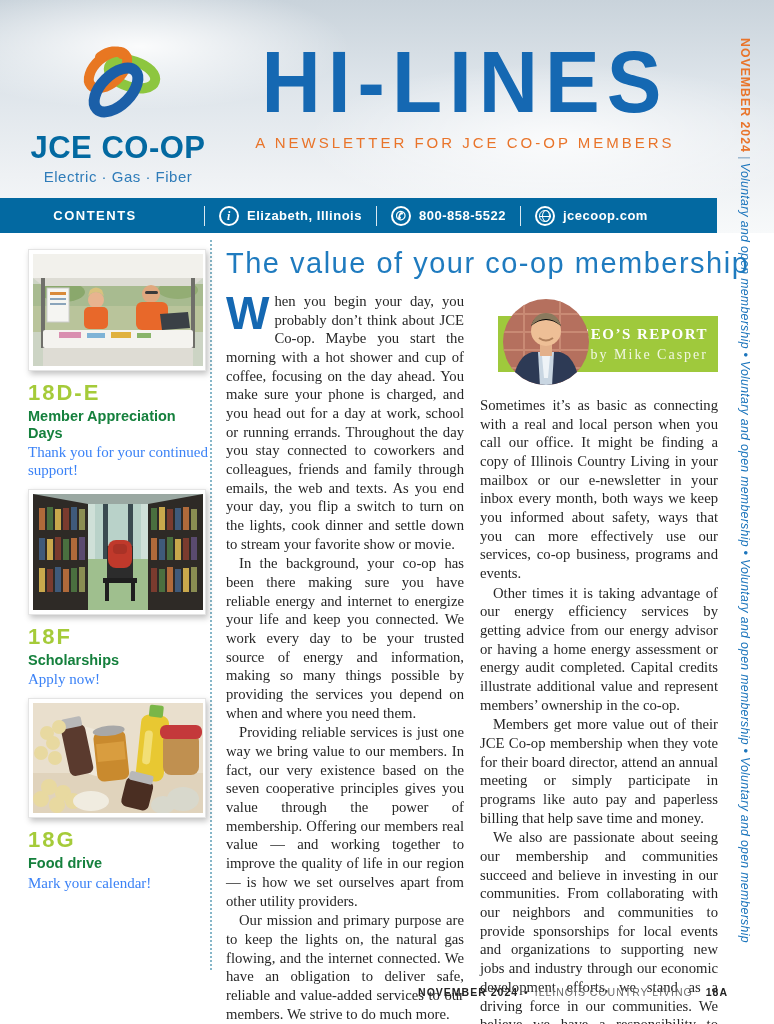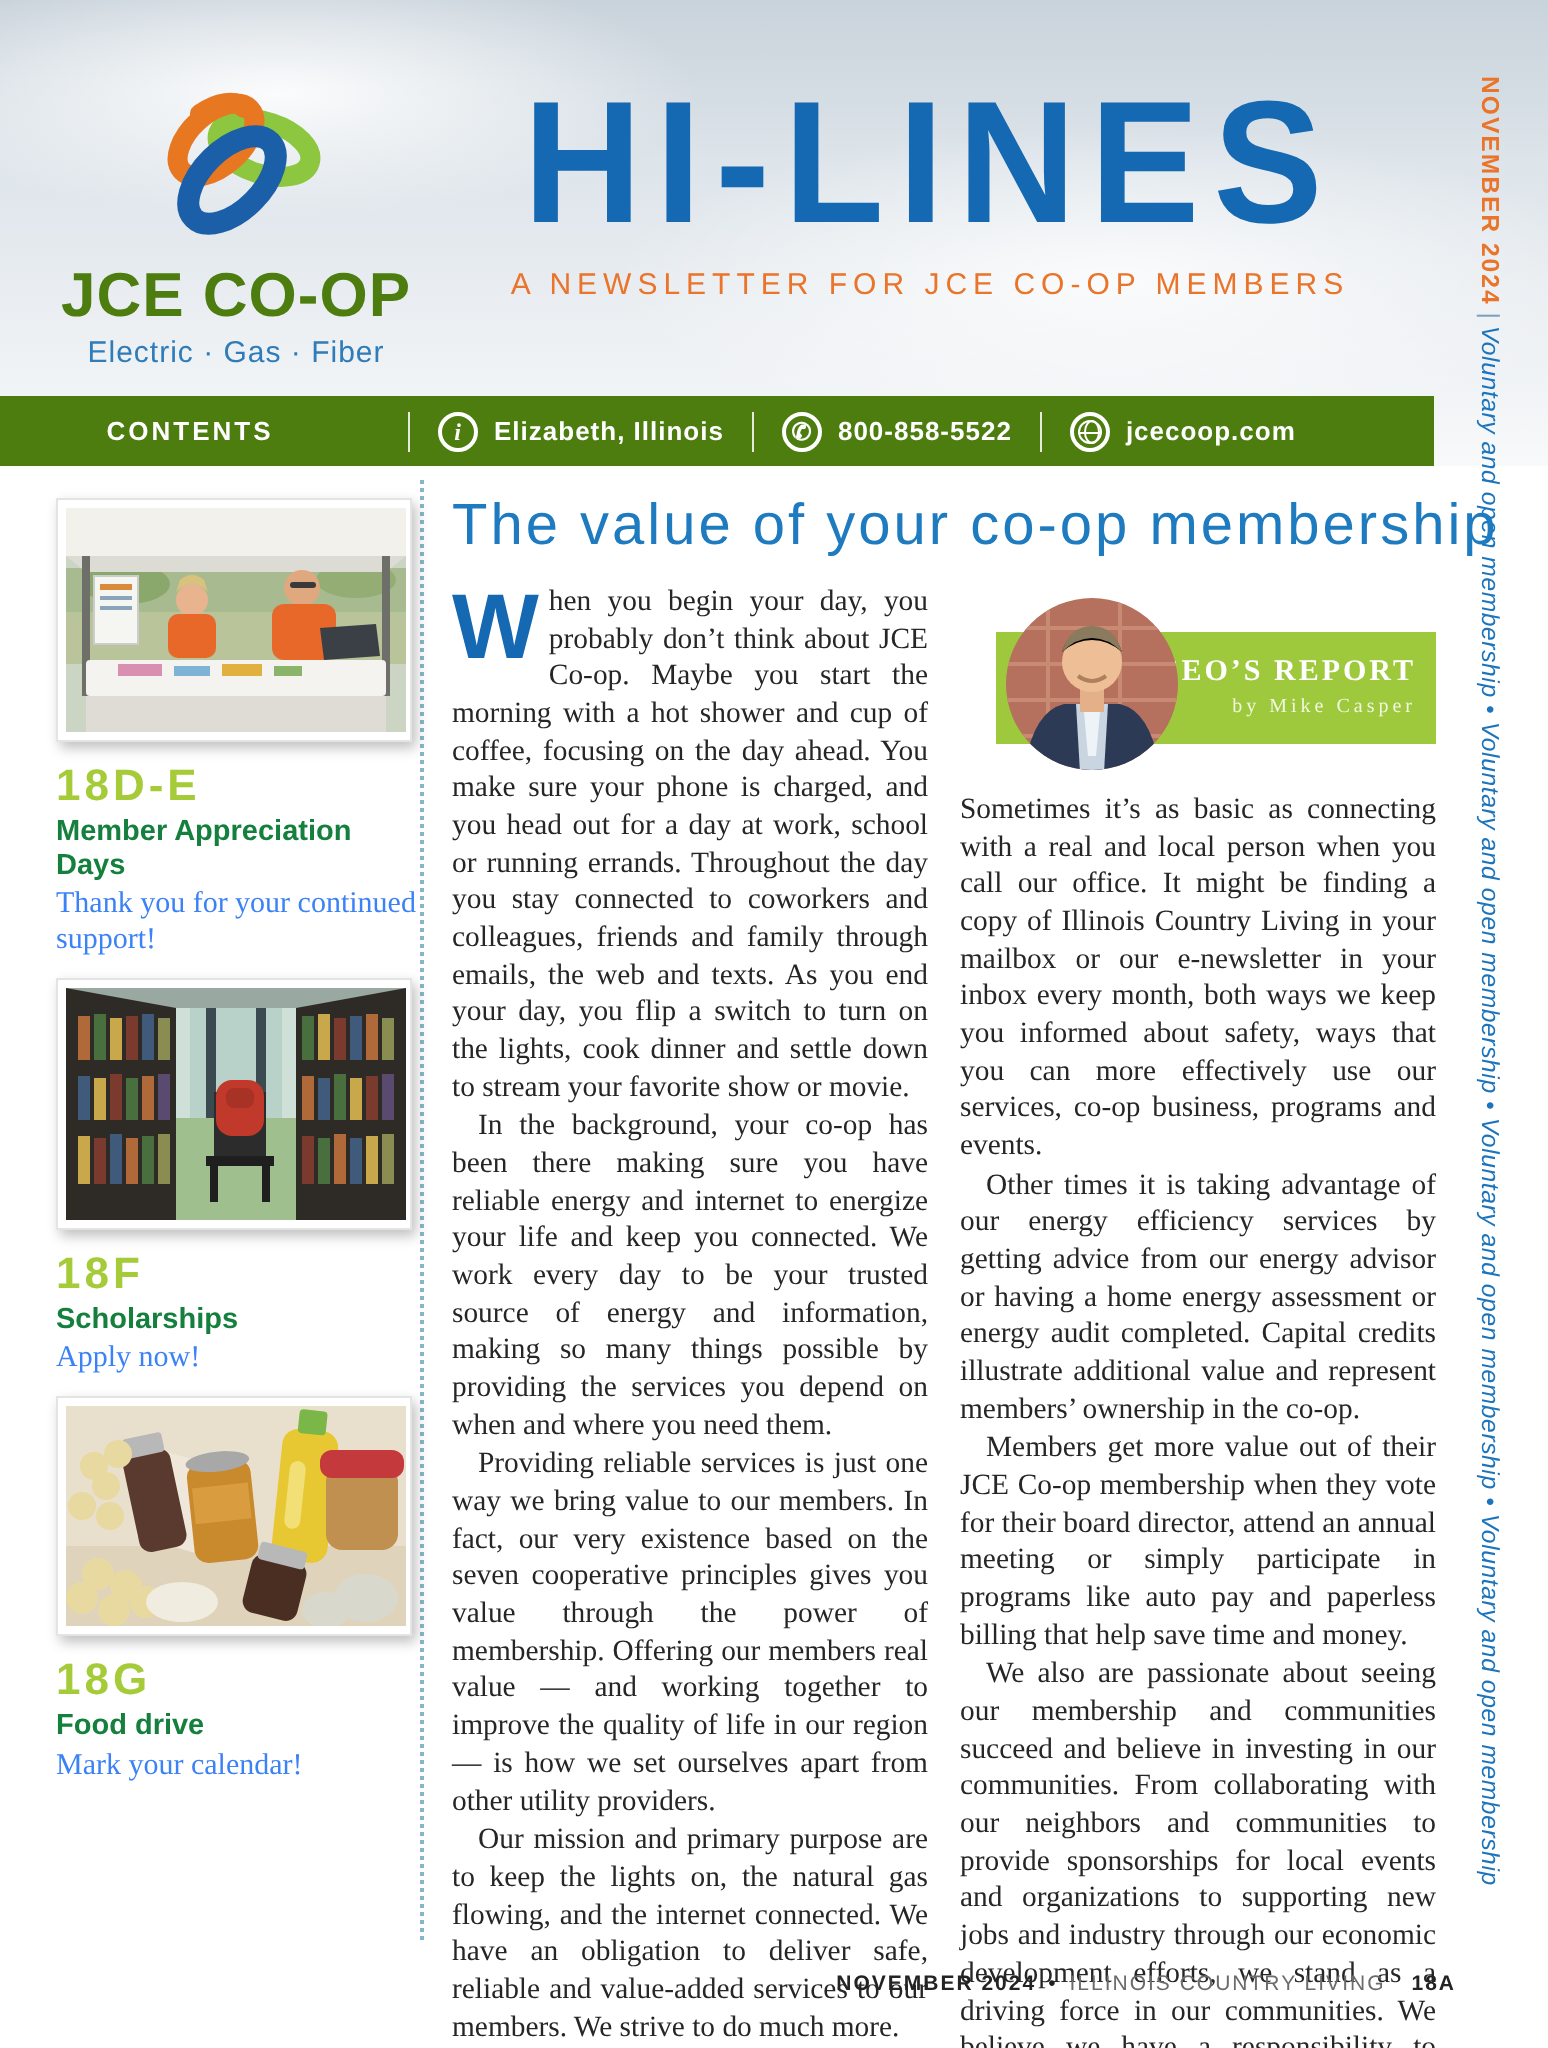--- a/index.html
+++ b/index.html
@@ -12,36 +12,36 @@
   
   .sky {
     position:absolute; left:0; top:0; width:774px; height:233px;
     background:
       radial-gradient(ellipse 300px 90px at 18% 20%, rgba(255,255,255,.9), rgba(255,255,255,0) 70%),
       radial-gradient(ellipse 360px 110px at 72% 60%, rgba(255,255,255,.8), rgba(255,255,255,0) 70%),
       linear-gradient(180deg,#c9d3db 0%, #dde4ea 35%, #eef1f4 75%, #f7f9fa 100%);
   }
   .logo-block { position:absolute; left:28px; top:42px; width:180px; text-align:center; }
   .logo-rings { display:block; margin:0 auto 2px auto; }
-  .logo-name { font-size:31px; font-weight:bold; color:#4d7c0f; letter-spacing:.5px; line-height:1; }
+  .logo-name { font-size:31px; font-weight:bold; color:#0369a1; letter-spacing:.5px; line-height:1; }
   .logo-tagline { margin-top:5px; font-size:15px; color:#2f7cb9; letter-spacing:.5px; }
   .masthead { position:absolute; left:222px; top:38px; width:486px; text-align:center; }
   .masthead-title {
     font-size:82px; font-weight:bold; color:#1568b2; letter-spacing:7px;
     line-height:1.02; transform:scaleY(1.06); transform-origin:top;
     white-space:nowrap;
   }
   .masthead-subtitle {
     margin-top:12px; font-size:15px; font-weight:normal; color:#e9742a; letter-spacing:3px;
     white-space:nowrap;
   }
   
   .contents-bar {
     position:absolute; left:0; top:198px; width:717px; height:35px;
-    background:#4d7c0f; display:flex; align-items:center; color:#ffffff;
+    background:#0369a1; display:flex; align-items:center; color:#ffffff;
   }
   .contents-label { width:190px; text-align:center; font-size:13px; font-weight:bold; letter-spacing:1.5px; }
   .bar-divider { width:1px; height:20px; background:rgba(255,255,255,.85); margin:0 14px; }
   .bar-item { display:flex; align-items:center; gap:8px; font-size:13px; font-weight:bold; letter-spacing:.5px; }
   .bar-icon {
     width:20px; height:20px; border:2px solid #fff; border-radius:50%;
     display:flex; align-items:center; justify-content:center;
     font-size:12px; line-height:1; font-weight:bold;
   }
   .bar-icon.info { font-family:"Liberation Serif", serif; font-style:italic; }
@@ -87,21 +87,21 @@
     font-size:46px; line-height:.8; color:#1568b2; padding:3px 5px 0 0;
   }
   
   .ceo-box { position:relative; height:96px; margin-bottom:8px; }
   .ceo-banner {
     position:absolute; left:18px; right:0; top:24px; height:56px; background:#9fc93c;
     display:flex; flex-direction:column; justify-content:center; align-items:flex-end;
     padding-right:10px; text-align:right;
   }
   .ceo-label { color:#ffffff; font-weight:bold; font-size:15px; letter-spacing:1.5px; }
-  .ceo-byline { color:rgba(255,255,255,.85); font-size:10px; letter-spacing:2px; margin-top:2px; }
+  .ceo-byline { color:rgba(255,255,255,.85); font-size:14px; letter-spacing:2px; margin-top:2px; }
   .ceo-photo { position:absolute; left:22px; top:6px; width:88px; height:88px; }
   
   .footer {
     position:absolute; right:46px; top:986px; font-size:10.5px; letter-spacing:1px;
     color:#6b6b6b; white-space:nowrap;
   }
   .footer .f-date { font-weight:bold; color:#232323; }
   .footer .f-dot { margin:0 6px; color:#232323; }
   .footer .f-page { font-weight:bold; color:#232323; margin-left:13px; }
 </style>

